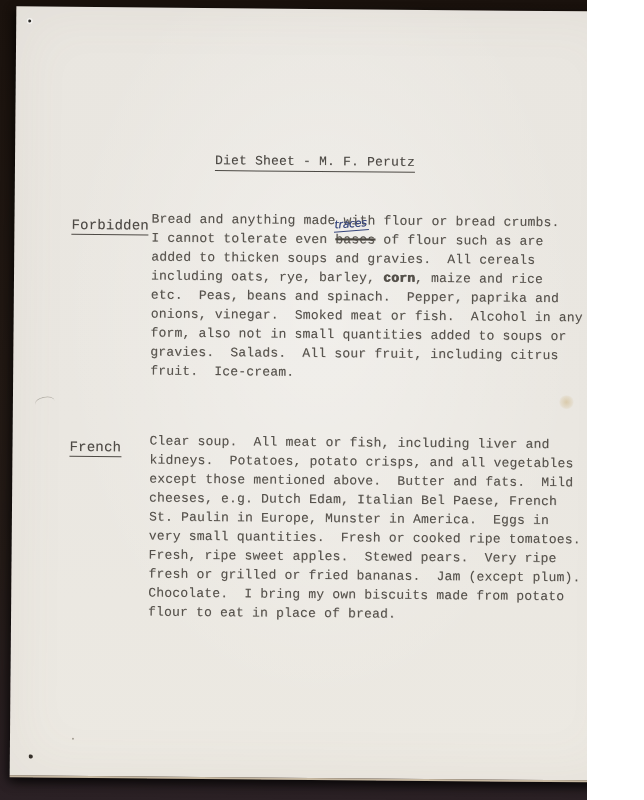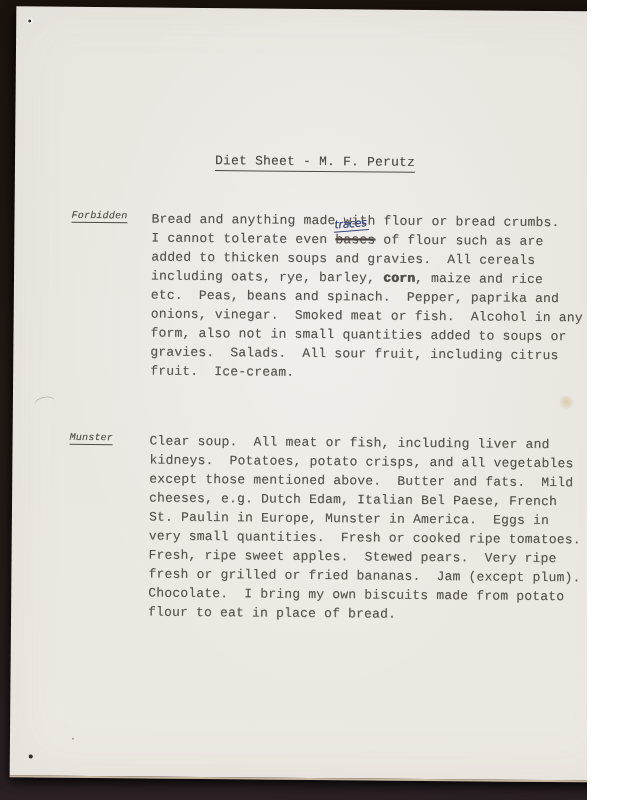--- a/index.html
+++ b/index.html
@@ -41,29 +41,28 @@
     border-bottom:1.4px solid #4c4944;
     padding-bottom:2px;
     white-space:pre;
     text-shadow:0.3px 0.3px 0.5px rgba(76,73,68,0.35);
   }
   .block{position:absolute;left:0;width:612px;}
   .block-forbidden{top:202px;}
   .block-allowed{top:424px;}
   .section-label{
     position:absolute;
-    left:57px;top:1px;
-    font-size:10px;
+    left:57px;top:8px;
+    font-size:14px;
     letter-spacing:0.2px;
     color:#4e4a45;
     border-bottom:1.4px solid #4e4a45;
     padding-bottom:1px;
     white-space:pre;
     text-shadow:0.3px 0.3px 0.5px rgba(78,74,69,0.35);
-    font-style:italic;
   }
   .section-body{
     position:absolute;
     left:137px;top:0;
     width:445px;
   }
   .line{
     white-space:pre;
     line-height:19px;
     height:19px;
@@ -128,21 +127,21 @@
         <div class="line"><span>including oats, rye, barley, </span><span class="overtyped">corn</span><span>, maize and rice</span></div>
         <div class="line">etc.  Peas, beans and spinach.  Pepper, paprika and</div>
         <div class="line">onions, vinegar.  Smoked meat or fish.  Alcohol in any</div>
         <div class="line">form, also not in small quantities added to soups or</div>
         <div class="line">gravies.  Salads.  All sour fruit, including citrus</div>
         <div class="line">fruit.  Ice-cream.</div>
       </div>
     </section>
 
     <section class="block block-allowed">
-      <span class="section-label">Munster</span>
+      <span class="section-label">French</span>
       <div class="section-body typed">
         <div class="line">Clear soup.  All meat or fish, including liver and</div>
         <div class="line">kidneys.  Potatoes, potato crisps, and all vegetables</div>
         <div class="line">except those mentioned above.  Butter and fats.  Mild</div>
         <div class="line">cheeses, e.g. Dutch Edam, Italian Bel Paese, French</div>
         <div class="line">St. Paulin in Europe, Munster in America.  Eggs in</div>
         <div class="line">very small quantities.  Fresh or cooked ripe tomatoes.</div>
         <div class="line">Fresh, ripe sweet apples.  Stewed pears.  Very ripe</div>
         <div class="line">fresh or grilled or fried bananas.  Jam (except plum).</div>
         <div class="line">Chocolate.  I bring my own biscuits made from potato</div>

